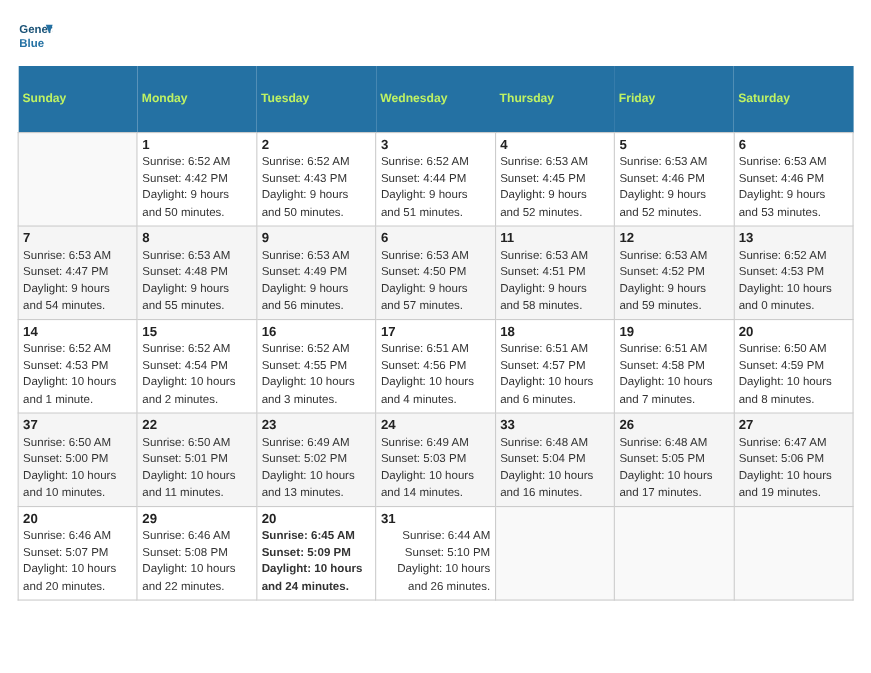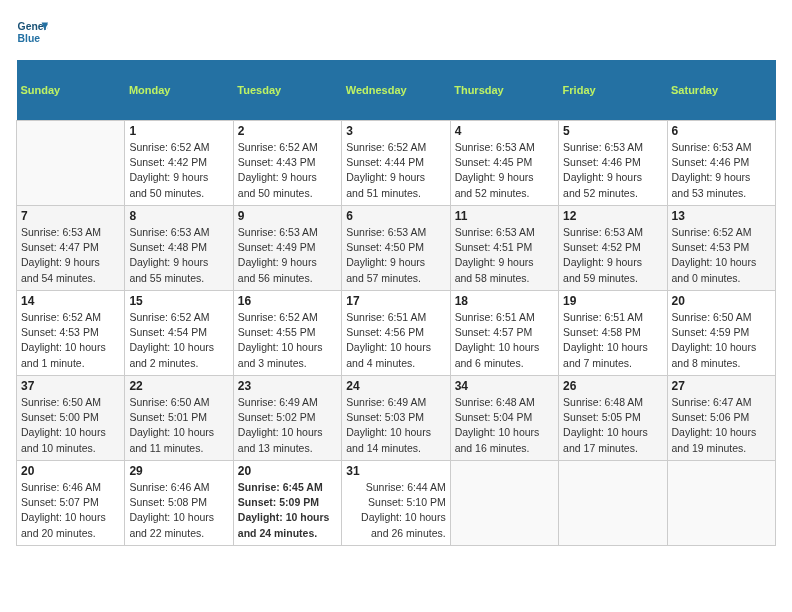--- a/index.html
+++ b/index.html
@@ -278,21 +278,21 @@
 and 13 minutes.</div>
         </td>
         <td>
           <div class="day-number">24</div>
           <div class="day-info" style="white-space: pre-line;">Sunrise: 6:49 AM
 Sunset: 5:03 PM
 Daylight: 10 hours
 and 14 minutes.</div>
         </td>
         <td>
-          <div class="day-number">34</div>
+          <div class="day-number">33</div>
           <div class="day-info" style="white-space: pre-line;">Sunrise: 6:48 AM
 Sunset: 5:04 PM
 Daylight: 10 hours
 and 16 minutes.</div>
         </td>
         <td>
           <div class="day-number">26</div>
           <div class="day-info" style="white-space: pre-line;">Sunrise: 6:48 AM
 Sunset: 5:05 PM
 Daylight: 10 hours

